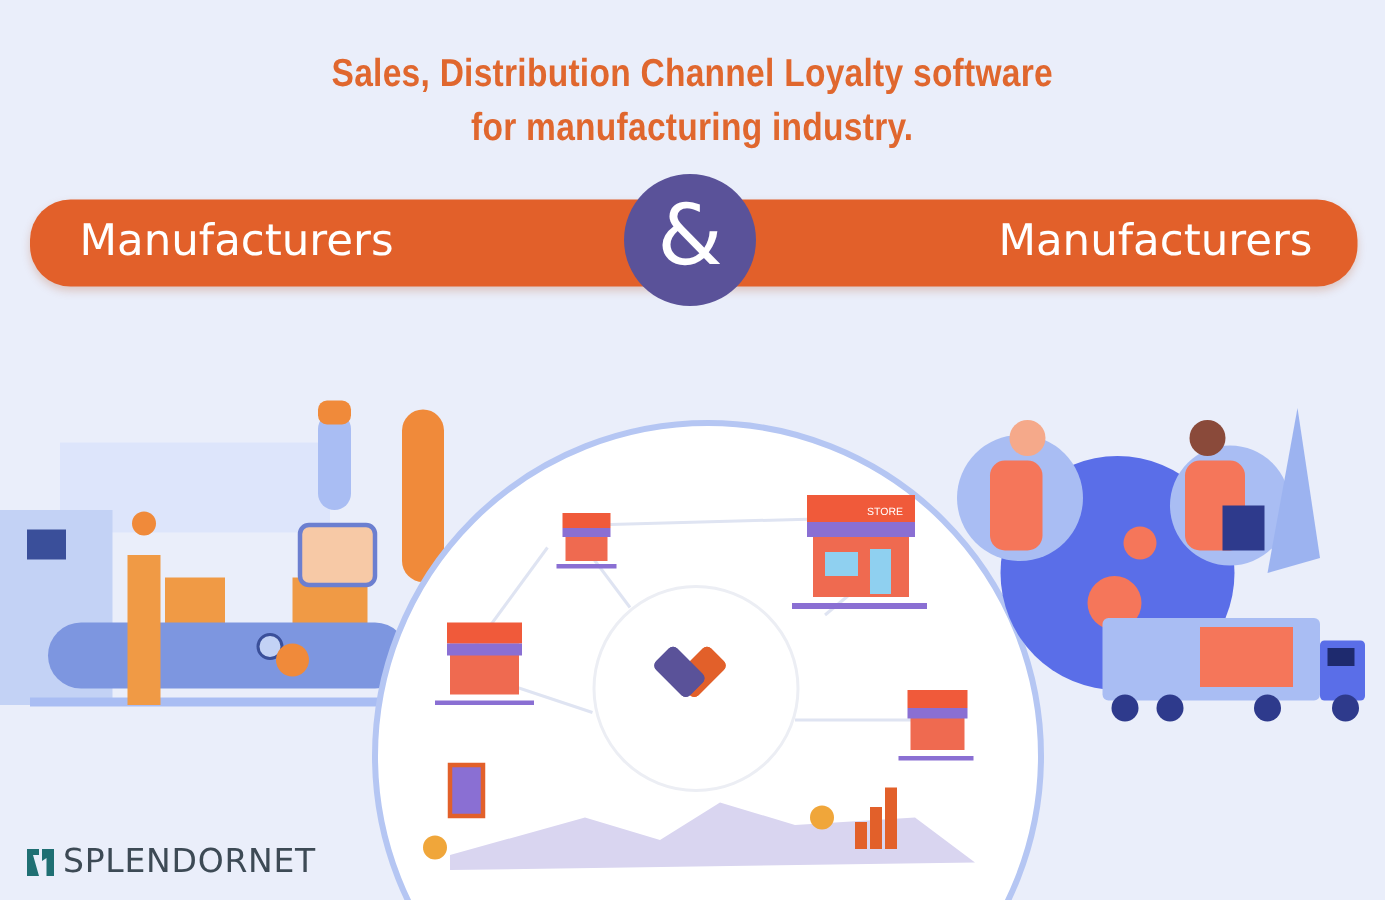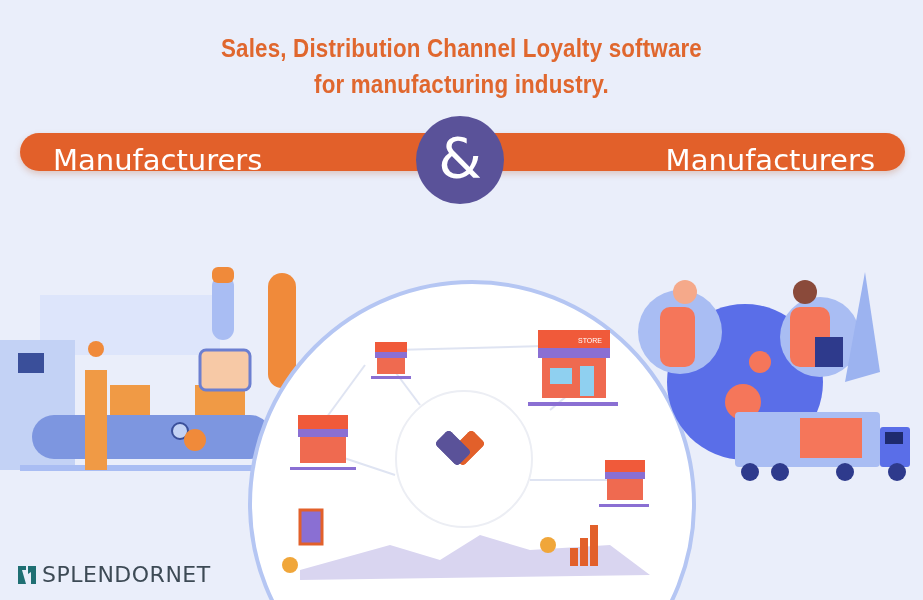--- a/index.html
+++ b/index.html
@@ -1,18 +1,18 @@
 <!DOCTYPE html>
 <html><head>
 <meta charset="utf-8">
 <style>
   html,body{margin:0;padding:0;}
   body{width:923px;height:600px;overflow:hidden;background:#eaeefa;position:relative;font-family:"Liberation Sans",sans-serif;}
   .headline{position:absolute;left:0;right:0;top:30px;text-align:center;color:#e0672e;font-weight:bold;font-size:26px;line-height:36px;font-family:"Liberation Sans",sans-serif;transform:scaleX(0.86);letter-spacing:0.2px;}
-  .bar{position:absolute;left:20px;top:133px;width:885px;height:38px;background:#e2602a;border-radius:27px;box-shadow:0 3px 6px rgba(180,80,30,0.25);}
+  .bar{position:absolute;left:20px;top:133px;width:885px;height:58px;background:#e2602a;border-radius:27px;box-shadow:0 3px 6px rgba(180,80,30,0.25);}
   .bar-left{position:absolute;left:33px;top:8px;color:#fff;font-size:29px;line-height:38px;font-family:"DejaVu Sans",sans-serif;}
   .bar-right{position:absolute;right:30px;top:8px;color:#fff;font-size:29px;line-height:38px;font-family:"DejaVu Sans",sans-serif;}
   .amp{position:absolute;left:416px;top:116px;width:88px;height:88px;border-radius:50%;background:#5a5299;color:#fff;font-size:56px;line-height:84px;text-align:center;font-family:"DejaVu Sans",sans-serif;}
   .bigcircle{position:absolute;left:248px;top:280px;width:440px;height:440px;border-radius:50%;background:#fff;border:4px solid #b5c6f3;}
   .inner{position:absolute;left:395px;top:390px;width:134px;height:134px;border-radius:50%;background:#fff;border:2px solid #eceef4;}
   .logo{position:absolute;left:18px;top:562px;display:flex;align-items:center;gap:6px;}
   .logo-mark{width:18px;height:18px;}
   .logo-text{font-size:22px;color:#3d4a55;font-family:"DejaVu Sans",sans-serif;letter-spacing:0.5px;}
   .store-label{font-size:7px;fill:#fff;font-family:"Liberation Sans",sans-serif;}
   svg{position:absolute;}

